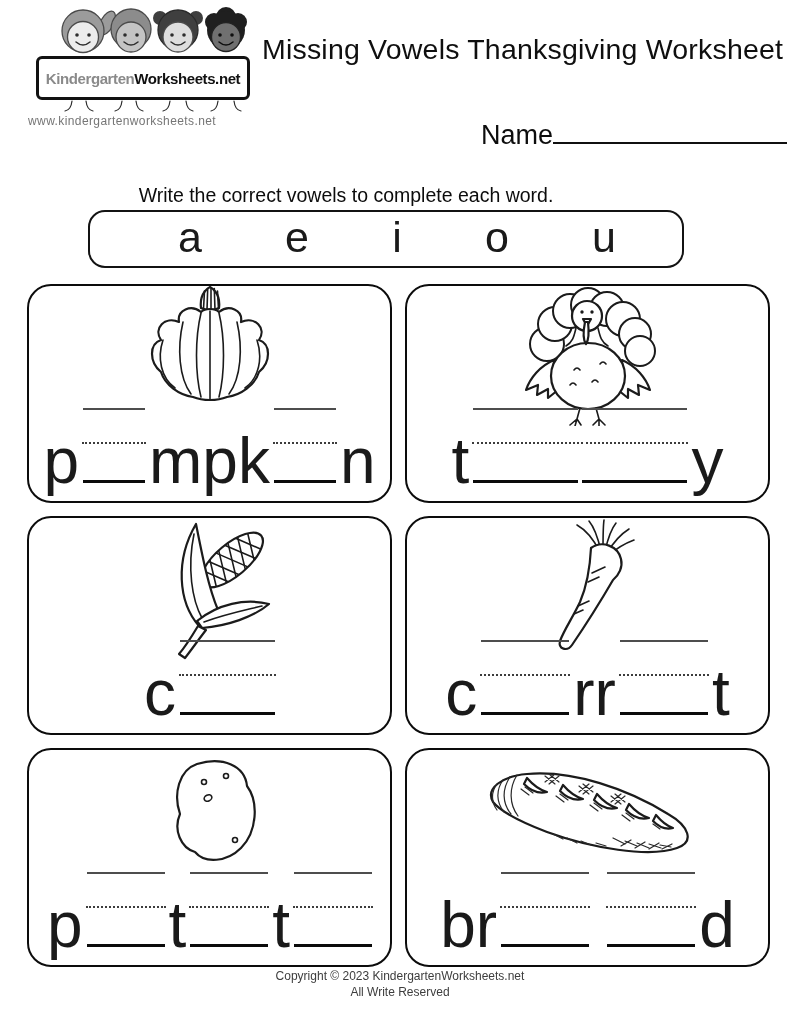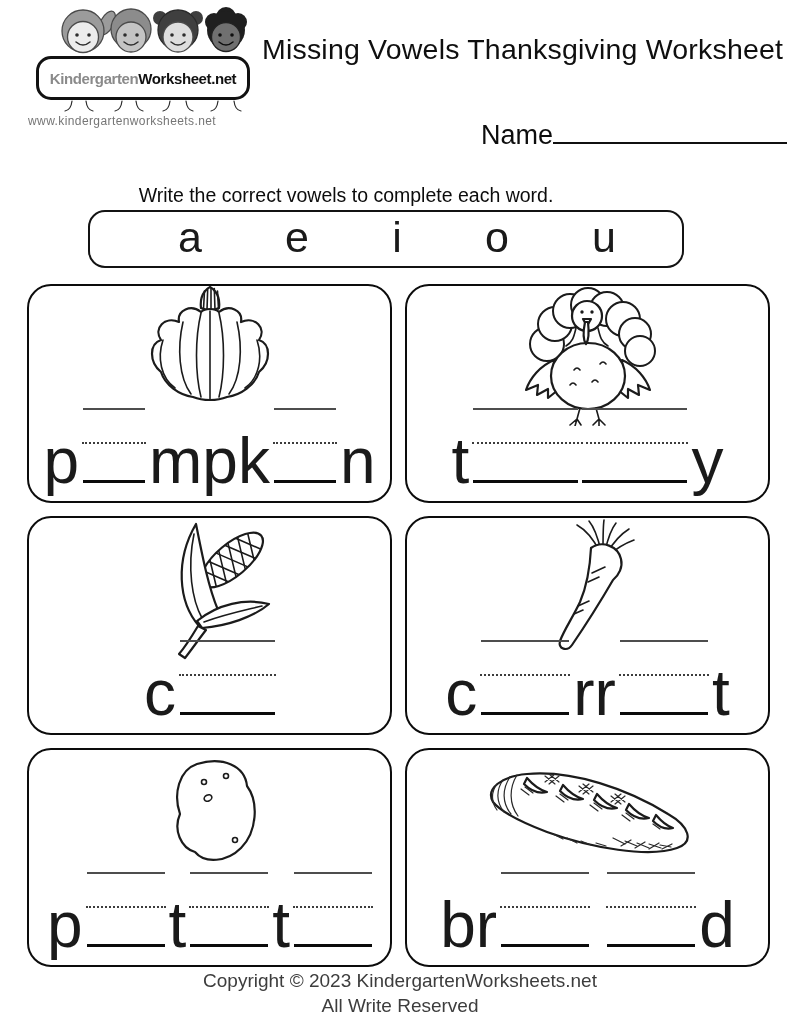--- a/index.html
+++ b/index.html
@@ -7,21 +7,21 @@
     width:800px;height:1035px;position:relative;background:#ffffff;
     font-family:"Liberation Sans",sans-serif;color:#141414;overflow:hidden;
   }
   .page{position:absolute;inset:0;background:#fff;}
 
   
   .logo{position:absolute;left:26px;top:4px;width:236px;height:132px;}
   .logo-kids{position:absolute;left:0;top:0;}
   .banner{
     position:absolute;left:10px;top:52px;width:214px;height:44px;box-sizing:border-box;
-    border:3.2px solid #121212;border-radius:15px;background:#fff;
+    border:3.2px solid #121212;border-radius:6px;background:#fff;
     display:flex;align-items:center;justify-content:center;white-space:nowrap;
     font-weight:bold;font-size:15px;letter-spacing:-0.4px;
   }
   .brand-gray{color:#8a8a8a;}
   .brand-black{color:#111;}
   .site-url{position:absolute;left:2px;top:110px;font-size:12px;color:#757575;letter-spacing:.4px;}
 
   
   .title{
     position:absolute;left:262px;top:33px;width:532px;
@@ -63,21 +63,21 @@
   }
   .gap{display:inline-block;width:14px;}
   .card--pumpkin .blank{width:62px;}
   .card--turkey  .blank{width:105px;}
   .card--corn    .blank{width:95px;}
   .card--carrot  .blank{width:88px;}
   .card--potato  .blank{width:78px;}
   .card--bread   .blank{width:88px;}
 
   
-  .footer{position:absolute;left:0;top:969px;width:800px;text-align:center;color:#3d3d3d;font-size:19px;line-height:1.3;}
+  .footer{position:absolute;left:0;top:969px;width:800px;text-align:center;color:#3d3d3d;font-size:12px;line-height:1.3;}
 
   svg .ln{fill:none;stroke:#1b1b1b;stroke-width:1.6;stroke-linecap:round;stroke-linejoin:round;}
   svg .ol{fill:#ffffff;stroke:#1b1b1b;stroke-width:2.2;stroke-linecap:round;stroke-linejoin:round;}
   svg .thin{fill:none;stroke:#2a2a2a;stroke-width:1.2;stroke-linecap:round;}
 </style>
 </head>
 <body>
 
 <div class="page">
 
@@ -114,21 +114,21 @@
         <circle cx="206" cy="31" r="1.8" fill="#0f0f0f"></circle>
       <path d="M193,38 Q200,44 207,38" fill="none" stroke="#0f0f0f" stroke-width="1.5" stroke-linecap="round"></path>
 
       <path d="M46,97 q-1,9 -7,10 M60,97 q1,9 7,10" class="thin"></path>
       <path d="M96,97 q-1,9 -7,10 M110,97 q1,9 7,10" class="thin"></path>
       <path d="M144,97 q-1,9 -7,10 M160,97 q1,9 7,10" class="thin"></path>
       <path d="M192,97 q-1,9 -7,10 M208,97 q1,9 7,10" class="thin"></path>
     </svg>
     <div class="banner">
       <span class="brand-gray">Kindergarten</span>
-        <span class="brand-black">Worksheet.net</span>
+        <span class="brand-black">Worksheets.net</span>
     </div>
     <div class="site-url">www.kindergartenworksheets.net</div>
   </div>
 
   <div class="title">Missing Vowels Thanksgiving Worksheet</div>
   <div class="name-row">
     <span>Name</span><span class="name-line"></span>
   </div>
 
   <div class="instruction">Write the correct vowels to complete each word.</div>

